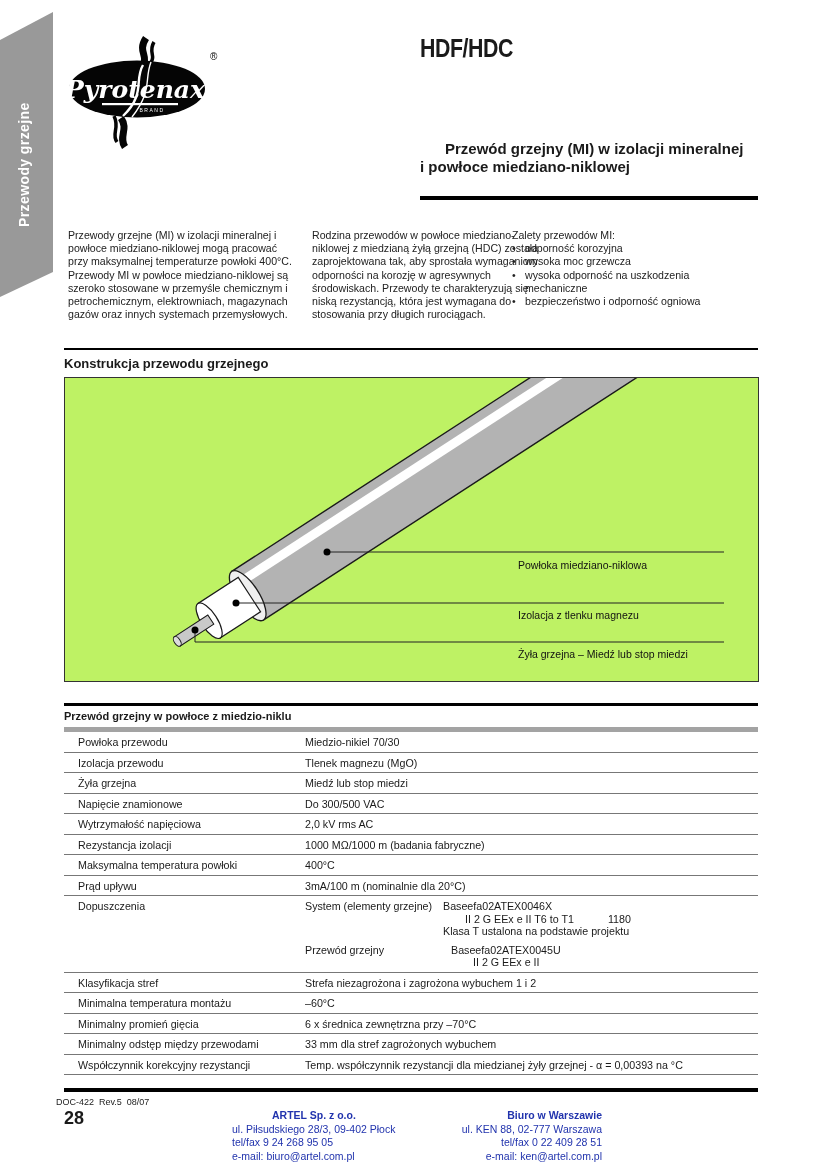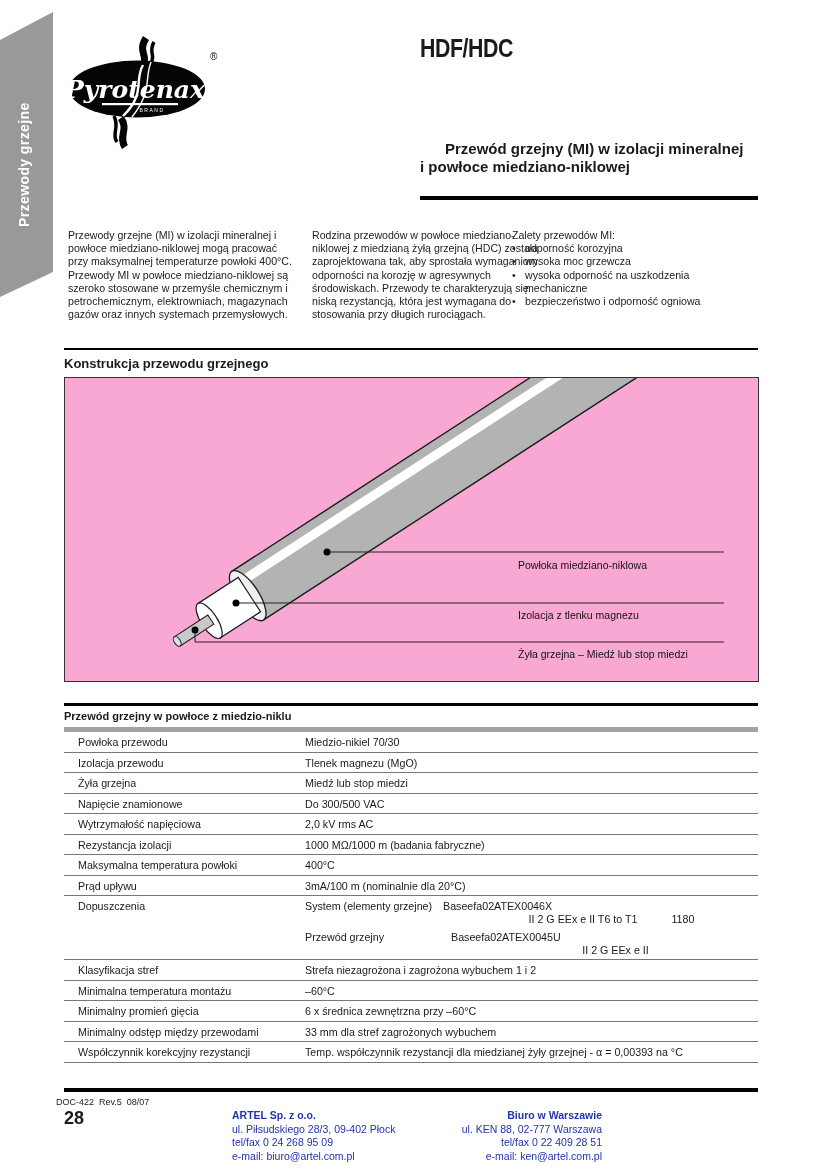--- a/index.html
+++ b/index.html
@@ -31,42 +31,42 @@
   .intro{top:229px;font-size:10.6px;line-height:13.2px;color:#222;}
   .c1{left:68px;width:230px;}
   .c2{left:304px;width:228px;margin-left:8px;}
   .c3{left:512px;width:220px;}
   .bullet-row{display:flex;}
   .bullet-row .b{width:13px;flex:0 0 13px;}
 
   
   .sec-rule{left:64px;top:348px;width:694px;height:2px;background:#000;}
   .sec-heading{left:64px;top:356px;font-size:13px;font-weight:bold;}
-  .diagram{left:64px;top:377px;width:693px;height:303px;border:1px solid #333;background:#f9a8d4;}
+  .diagram{left:64px;top:377px;width:693px;height:303px;border:1px solid #333;background:#bef264;}
   .diagram svg{display:block;}
   .dlabel{position:absolute;left:453px;font-size:10.5px;color:#111;white-space:nowrap;}
 
   
   .spec{left:64px;top:703px;width:694px;}
   .t-toprule{height:3px;background:#000;}
   .t-heading{font-size:11px;font-weight:bold;padding:4px 0 5px 0;border-bottom:5px solid #a3a3a3;}
   .t-row{display:grid;grid-template-columns:241px 1fr;border-bottom:1px solid #777;
          padding:4px 0 3px 0;font-size:10.7px;line-height:12.5px;}
   .t-label{padding-left:14px;}
   .appr-grid{display:grid;grid-template-columns:138px 1fr;}
-  .appr-marking{padding-left:22px;text-align:center;}
+  .appr-marking{padding-left:22px;}
   .appr-num{margin-left:34px;}
   .appr-g2{margin-top:6px;gap:8px;}
 
   
   .f-rule{left:64px;top:1088px;width:694px;height:4px;background:#000;}
   .f-doc{left:56px;top:1097px;font-size:9px;white-space:pre;color:#222;}
   .f-page{left:64px;top:1108px;font-size:18px;font-weight:bold;}
   .office{top:1109px;font-size:10.5px;line-height:13.5px;color:#2133ad;}
-  .office .nm{font-weight:bold;}
+  .office .nm{font-weight:bold;margin-left:40px;}
   .o1{left:232px;}
   .o2{left:420px;width:182px;text-align:right;}
 </style>
 </head>
 <body>
 
 <div class="page">
 
   <div class="abs ribbon"></div>
   <div class="abs ribbon-label">Przewody grzejne</div>
@@ -189,20 +189,21 @@
     <div class="t-row">
       <div class="t-label">Dopuszczenia</div>
       <div>
         <div class="appr-grid">
           <div>System (elementy grzejne)</div>
           <div>
             <div>Baseefa02ATEX0046X</div>
             <div class="appr-marking">
               <span>II 2 G EEx e II T6 to T1</span><span class="appr-num">1180</span>
             </div>
+            <div>Klasa T ustalona na podstawie projektu</div>
           </div>
         </div>
         <div class="appr-grid appr-g2">
           <div>Przewód grzejny</div>
           <div>
             <div>Baseefa02ATEX0045U</div>
             <div class="appr-marking">II 2 G EEx e II</div>
           </div>
         </div>
       </div>
@@ -211,40 +212,40 @@
     <div class="t-row">
       <div class="t-label">Klasyfikacja stref</div>
       <div>Strefa niezagrożona i zagrożona wybuchem 1 i 2</div>
     </div>
     <div class="t-row">
       <div class="t-label">Minimalna temperatura montażu</div>
       <div>–60°C</div>
     </div>
     <div class="t-row">
       <div class="t-label">Minimalny promień gięcia</div>
-      <div>6 x średnica zewnętrzna przy –60°C</div>
+      <div>6 x średnica zewnętrzna przy –70°C</div>
     </div>
     <div class="t-row">
       <div class="t-label">Minimalny odstęp między przewodami</div>
       <div>33 mm dla stref zagrożonych wybuchem</div>
     </div>
     <div class="t-row">
       <div class="t-label">Współczynnik korekcyjny rezystancji</div>
       <div>Temp. współczynnik rezystancji dla miedzianej żyły grzejnej - α = 0,00393 na °C</div>
     </div>
   </div>
 
   <div class="abs f-rule"></div>
   <div class="abs f-doc">DOC-422  Rev.5  08/07</div>
   <div class="abs f-page">28</div>
 
   <div class="abs office o1">
     <div class="nm">ARTEL Sp. z o.o.</div>
     <div>ul. Piłsudskiego 28/3, 09-402 Płock</div>
-    <div>tel/fax 0 24 268 95 09</div>
+    <div>tel/fax 9 24 268 95 05</div>
     <div>e-mail: biuro@artel.com.pl</div>
   </div>
   <div class="abs office o2">
     <div class="nm">Biuro w Warszawie</div>
     <div>ul. KEN 88, 02-777 Warszawa</div>
     <div>tel/fax 0 22 409 28 51</div>
     <div>e-mail: ken@artel.com.pl</div>
   </div>
 
 </div>

